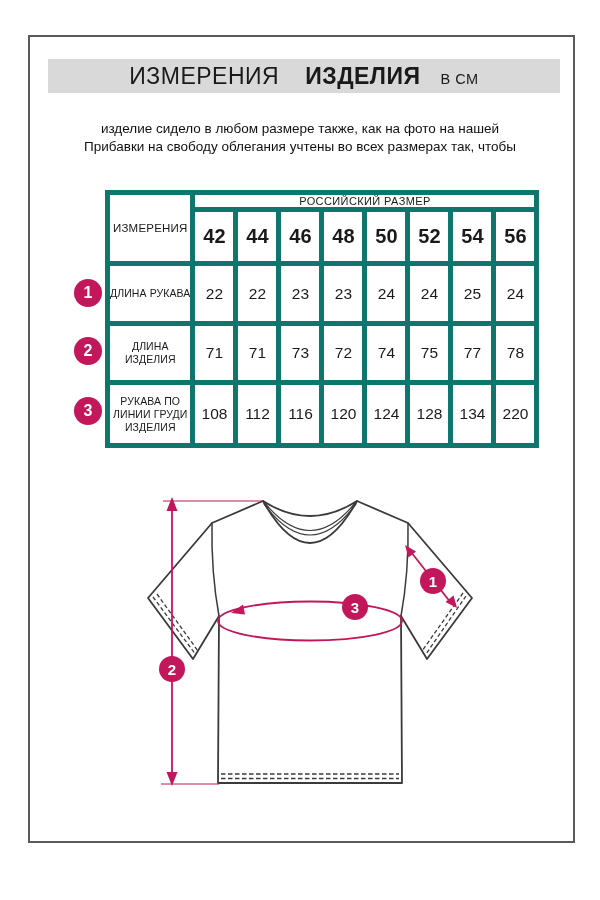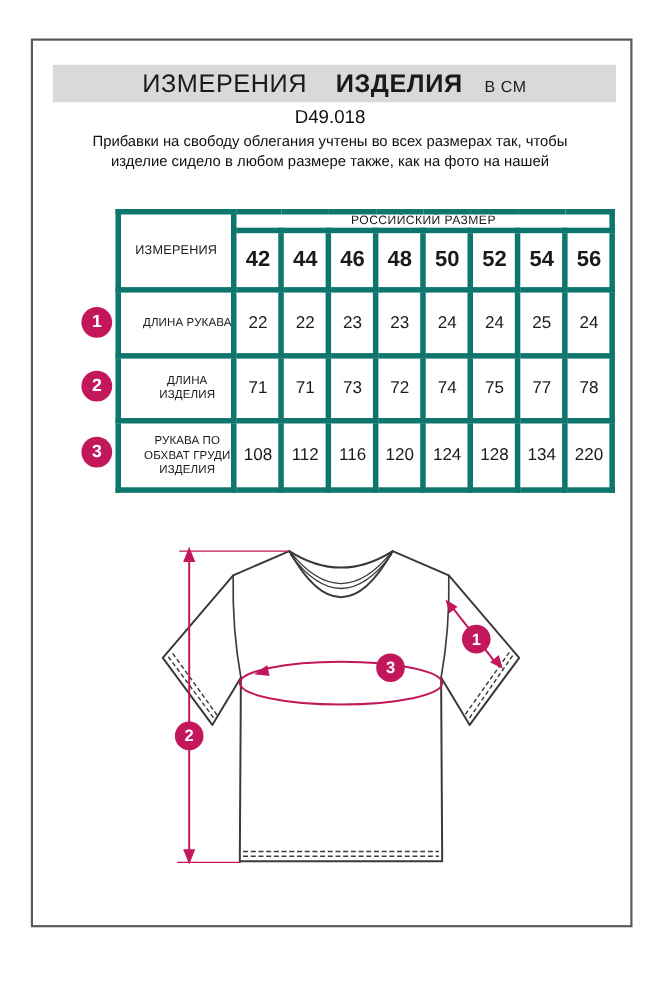--- a/index.html
+++ b/index.html
@@ -40,21 +40,21 @@
   }
   td.corner{font-size:11.5px;letter-spacing:.2px;}
   td.group{font-size:11px;letter-spacing:.4px;}
   tr.r-group{height:14px;}
   tr.r-sizes{height:54px;}
   tr.r-data1{height:60px;}
   tr.r-data2{height:59px;}
   tr.r-data3{height:63px;}
   td.size{font-size:20px;font-weight:700;}
   td.rowlabel{font-size:10.5px;line-height:13px;letter-spacing:.1px;padding:0 2px;}
-  td.rowlabel span{display:block;white-space:nowrap;margin-left:20px;}
+  td.rowlabel span{display:block;white-space:nowrap;}
   td.val{font-size:15.5px;}
 
   .marker{
     position:absolute;border-radius:50%;background:#c2175b;color:#fff;
     display:flex;align-items:center;justify-content:center;
     font-weight:700;z-index:5;
   }
   .marker.tbl{width:28px;height:28px;font-size:16px;}
   .marker.diag{width:26px;height:26px;font-size:15px;}
 
@@ -63,25 +63,24 @@
 </head>
 <body>
 
 <div class="page">
   <div class="frame"></div>
 
   <div class="title-strip">
     <span class="t1">ИЗМЕРЕНИЯ</span><span class="t2">ИЗДЕЛИЯ</span><span class="t3">В СМ</span>
   </div>
 
-  <div class="article">D49.018</div>
 
   <div class="note">
+    <span>изделие сидело в любом размере также, как на фото на нашей</span>
     <span>Прибавки на свободу облегания учтены во всех размерах так, чтобы</span>
-    <span>изделие сидело в любом размере также, как на фото на нашей</span>
   </div>
 
   <table class="size-table">
     <colgroup>
       <col style="width:85px">
       <col style="width:43px">
         <col style="width:43px">
         <col style="width:43px">
         <col style="width:43px">
       <col style="width:43px">
@@ -127,21 +126,21 @@
       <td class="val">73</td>
       <td class="val">72</td>
       <td class="val">74</td>
       <td class="val">75</td>
       <td class="val">77</td>
       <td class="val">78</td>
     </tr>
     <tr class="r-data3">
       <td class="rowlabel">
         <span>РУКАВА ПО</span>
-        <span>ОБХВАТ ГРУДИ</span>
+        <span>ЛИНИИ ГРУДИ</span>
         <span>ИЗДЕЛИЯ</span>
       </td>
       <td class="val">108</td>
       <td class="val">112</td>
       <td class="val">116</td>
       <td class="val">120</td>
       <td class="val">124</td>
       <td class="val">128</td>
       <td class="val">134</td>
       <td class="val">220</td>

